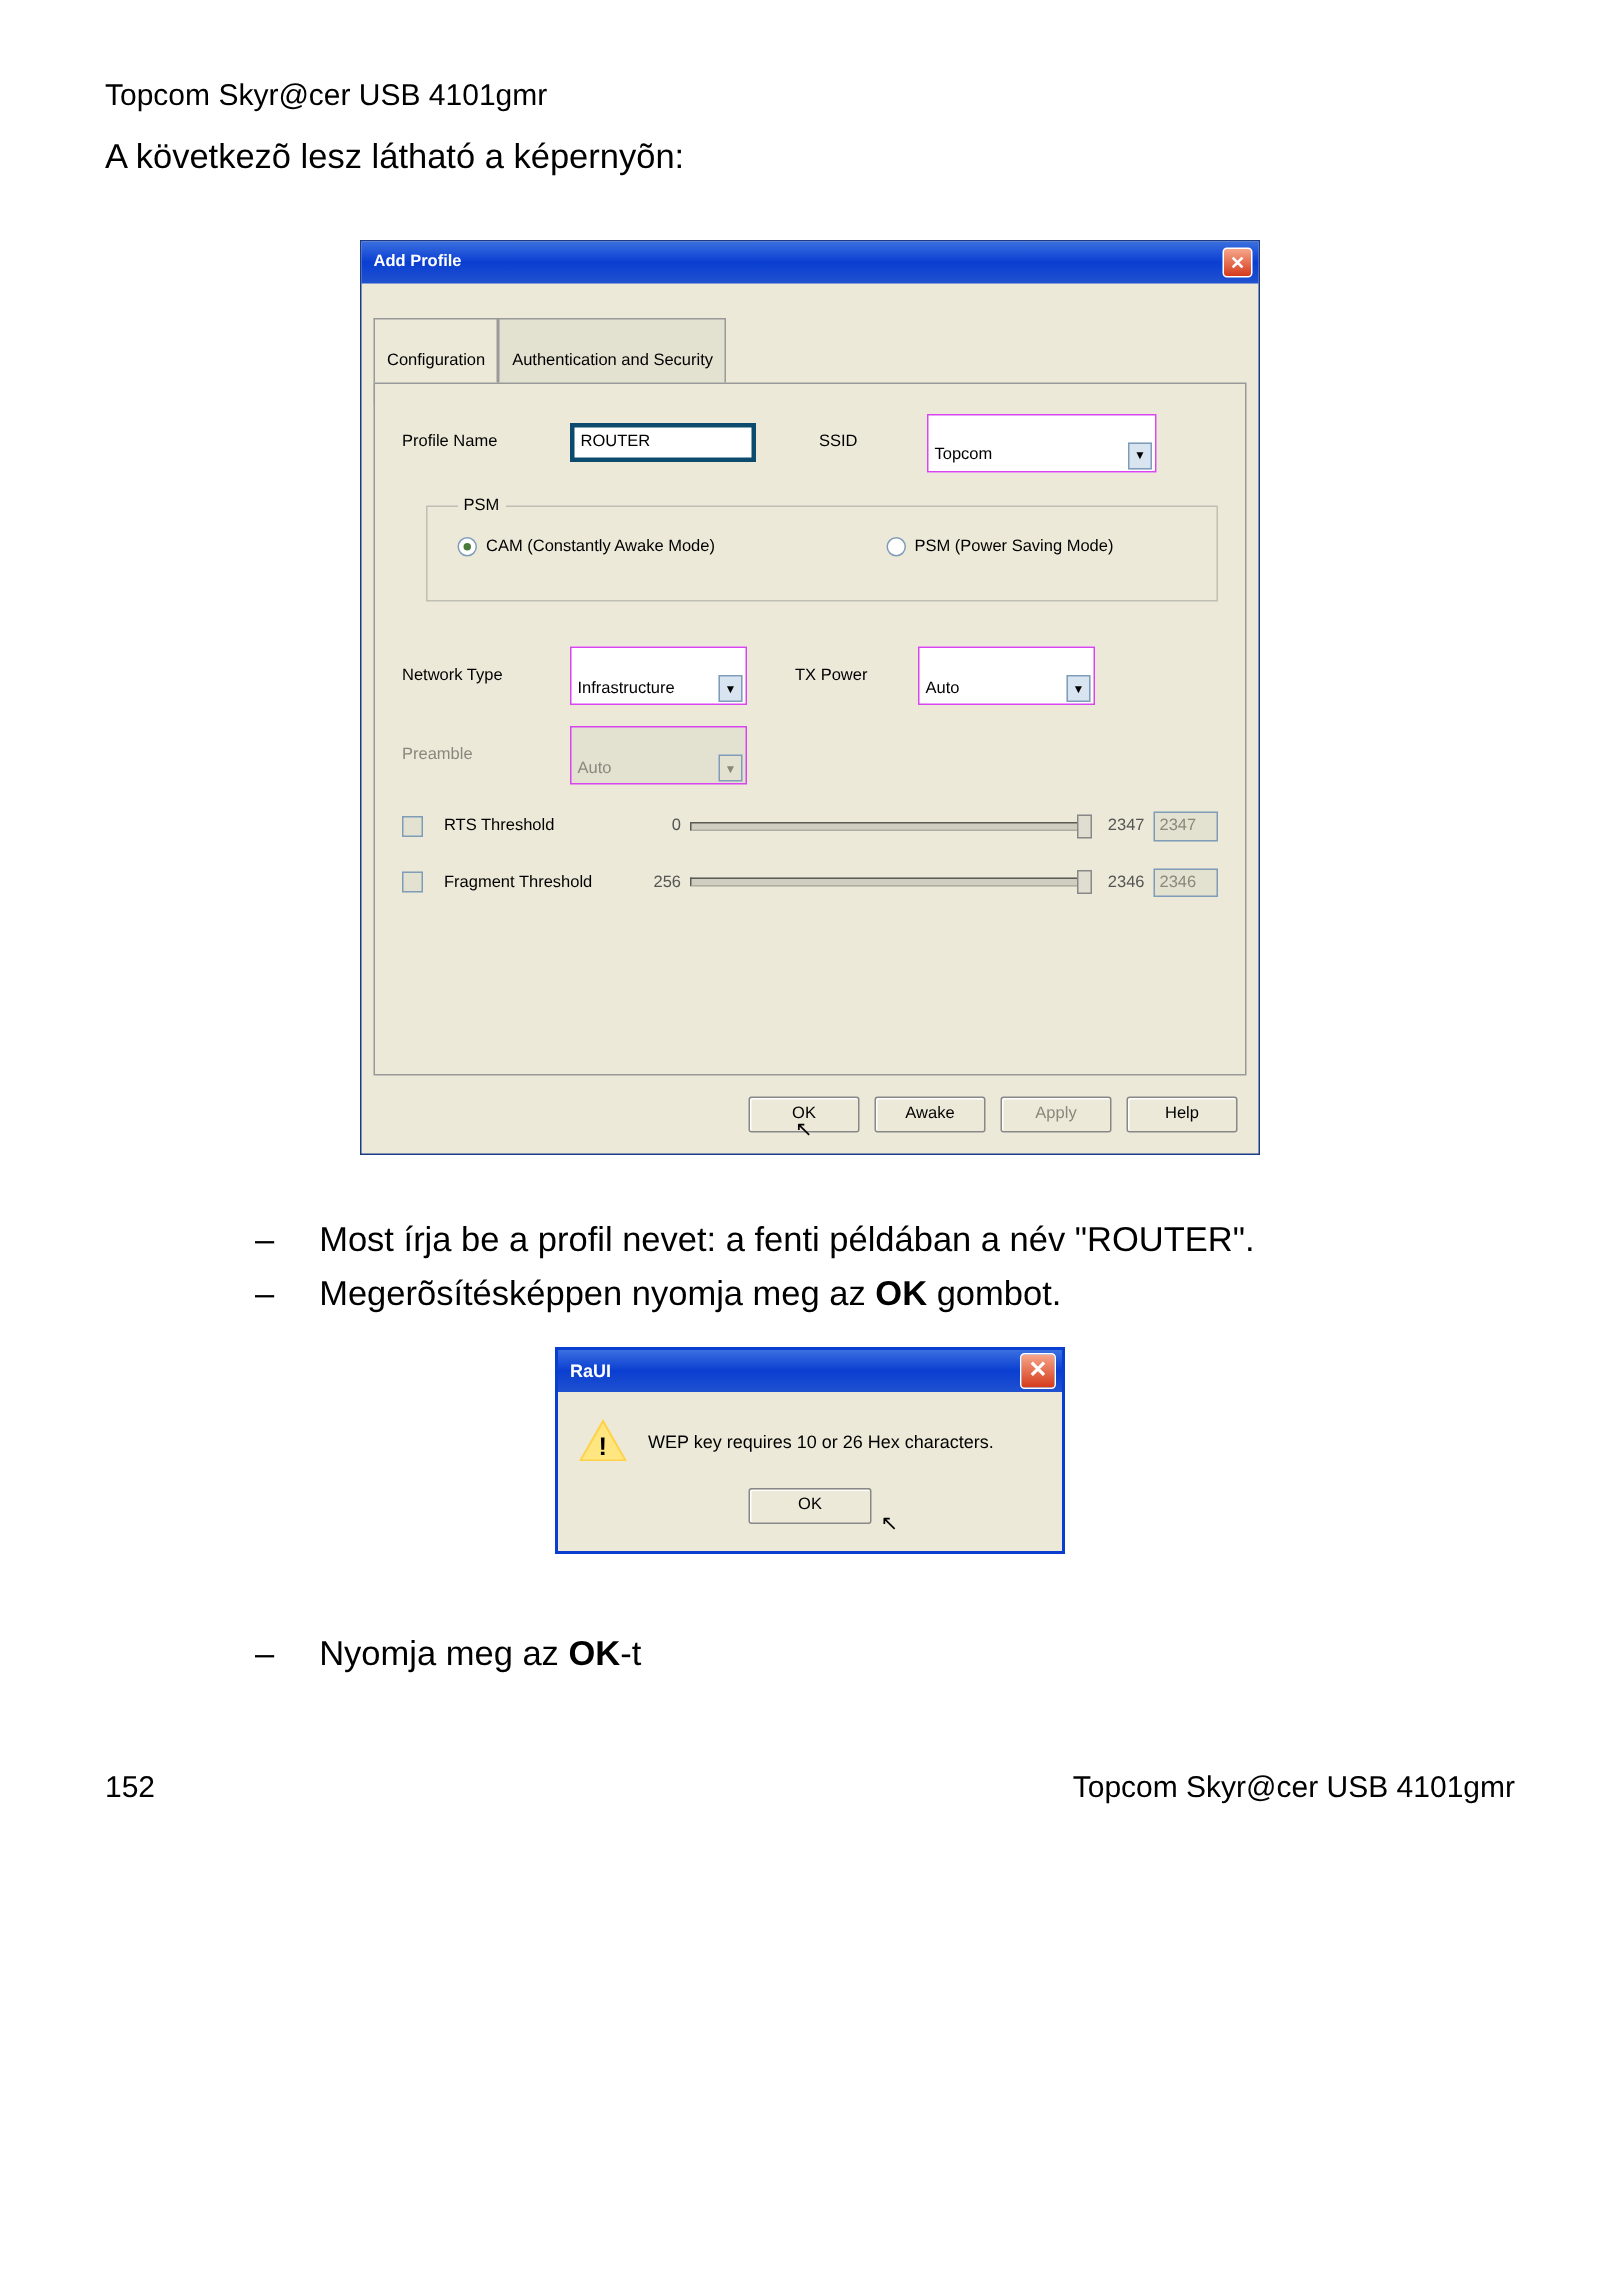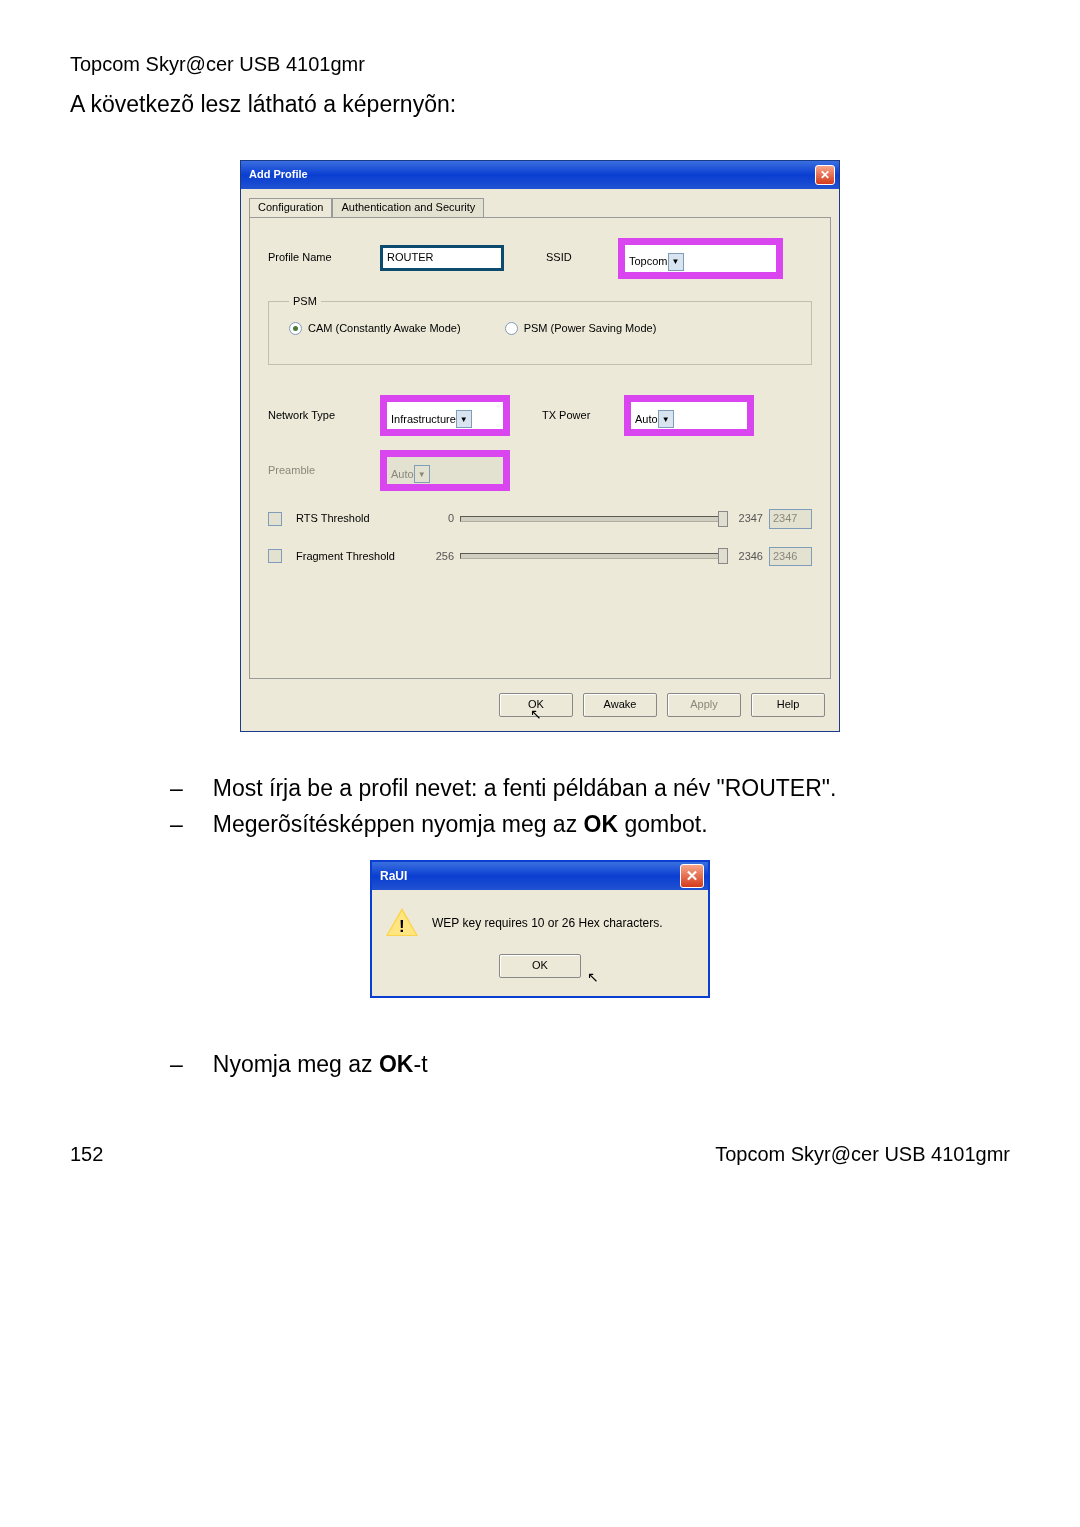--- a/index.html
+++ b/index.html
@@ -60,23 +60,23 @@
   }
   .tabrow {
     padding: 8px 8px 0 8px;
     border-bottom: none;
   }
   .tab {
     display: inline-block;
     border: 1px solid #999;
     border-bottom: 1px solid #ece9d8;
     background: #ece9d8;
-    padding: 1px 8px;
-    position: relative;
-    top: 1px;
+    padding: 20px 8px;
+    position: relative;
+    top: 15px;
     font-size: 11px;
   }
   .tab.inactive {
     border-bottom: 1px solid #999;
     background: #e3e1d0;
   }
   .tabcontent {
     border: 1px solid #999;
     margin: 0 8px 8px 8px;
     background: #ece9d8;
@@ -98,54 +98,54 @@
   .lbl.disabled { color: #8a887c; }
   .txtin {
     border: 3px solid #0c4a6e;
     background: #fff;
     padding: 2px 4px;
     font-size: 11px;
     height: 16px;
     width: 120px;
   }
   .dropdown {
-    border: 7px solid #d946ef;
+    border: 1px solid #d946ef;
     background: #fff;
-    padding: 8px 2px 1px 4px;
+    padding: 18px 2px 1px 4px;
     font-size: 11px;
     height: 18px;
     width: 145px;
     display: flex;
     align-items: center;
-    justify-content: flex-start;
+    justify-content: space-between;
   }
   .dropdown .arrow {
     width: 14px;
     height: 16px;
     background: #d8e4f0;
     border: 1px solid #7f9db9;
     display: flex;
     align-items: center;
     justify-content: center;
     font-size: 8px;
   }
   .dropdown.disabled { background:#e3e1d0; color:#8a887c; }
   .dropdown.disabled .arrow { background:#e3e1d0; }
   fieldset.psm {
     border: 1px solid #c0bfb4;
-    margin: 15px 0 30px 0;
+    margin: 15px 0 30px 16px;
     padding: 12px 30px 28px 20px;
   }
   fieldset.psm legend {
     font-size: 11px;
     padding: 0 4px;
   }
   .radio-row {
     display: flex;
-    gap: 44px;
+    gap: 114px;
   }
   .radio-item {
     display: flex;
     align-items: center;
     gap: 6px;
     font-size: 11px;
   }
   .radio-circle {
     width: 11px;
     height: 11px;

